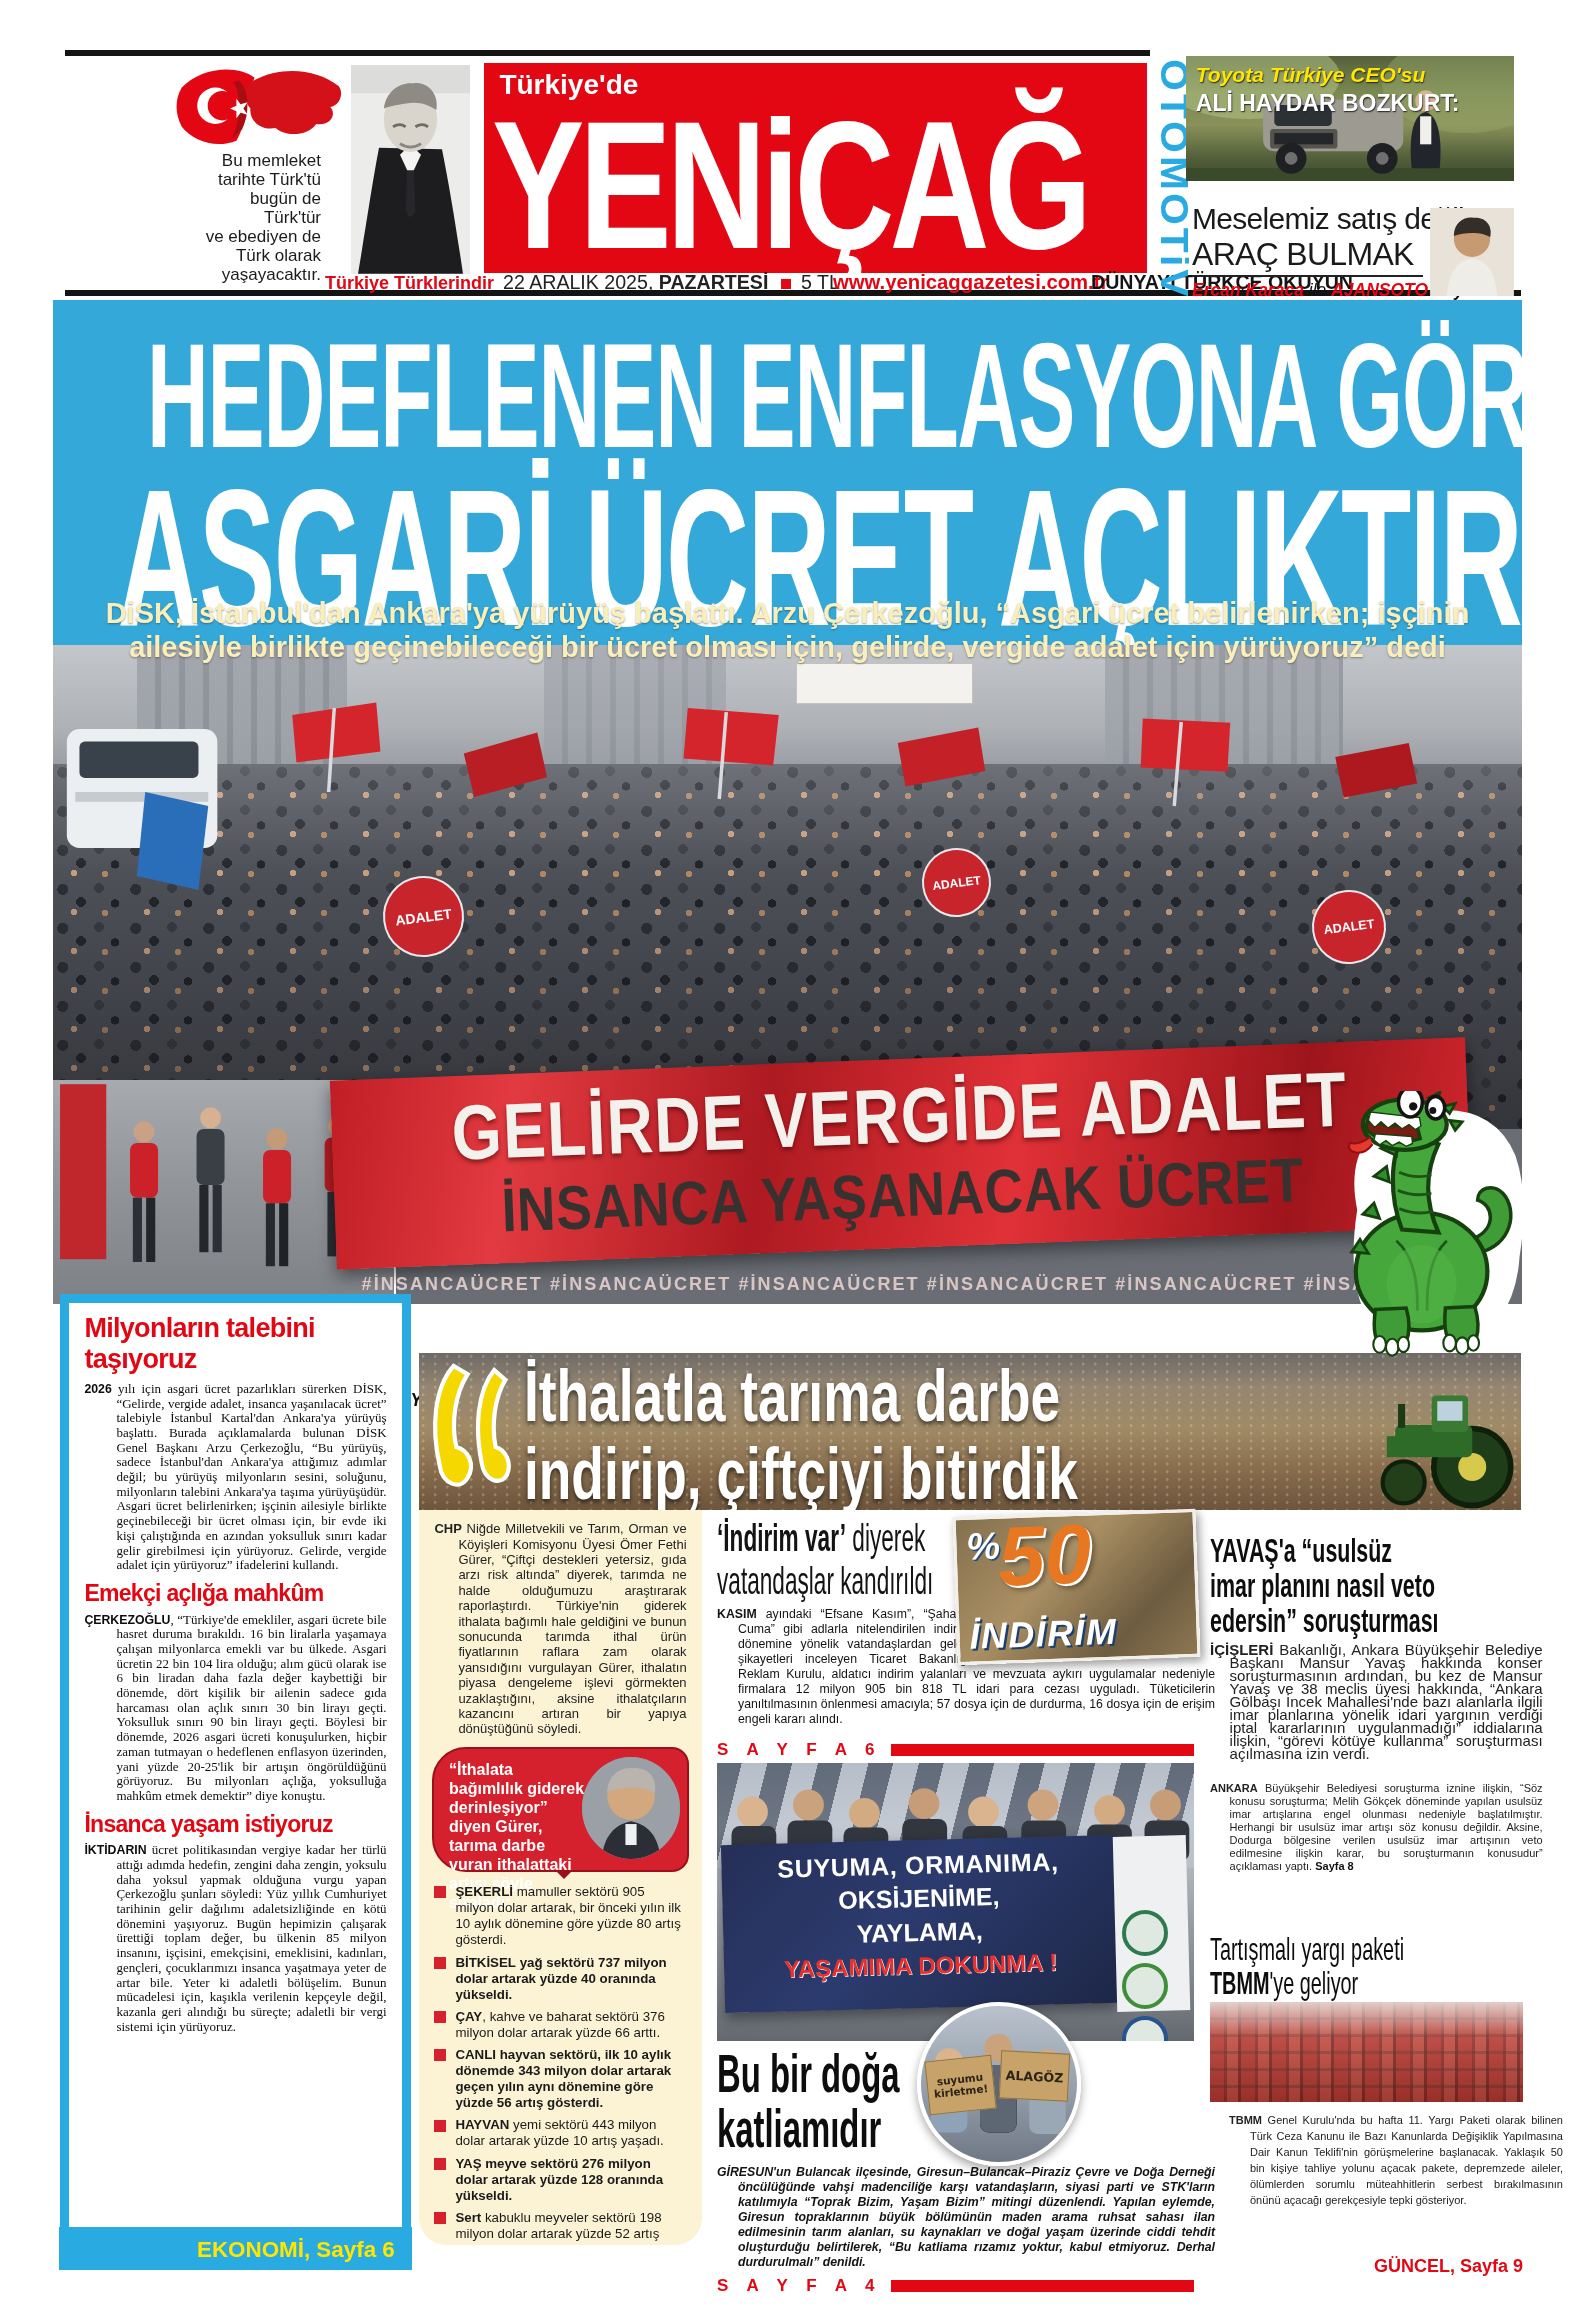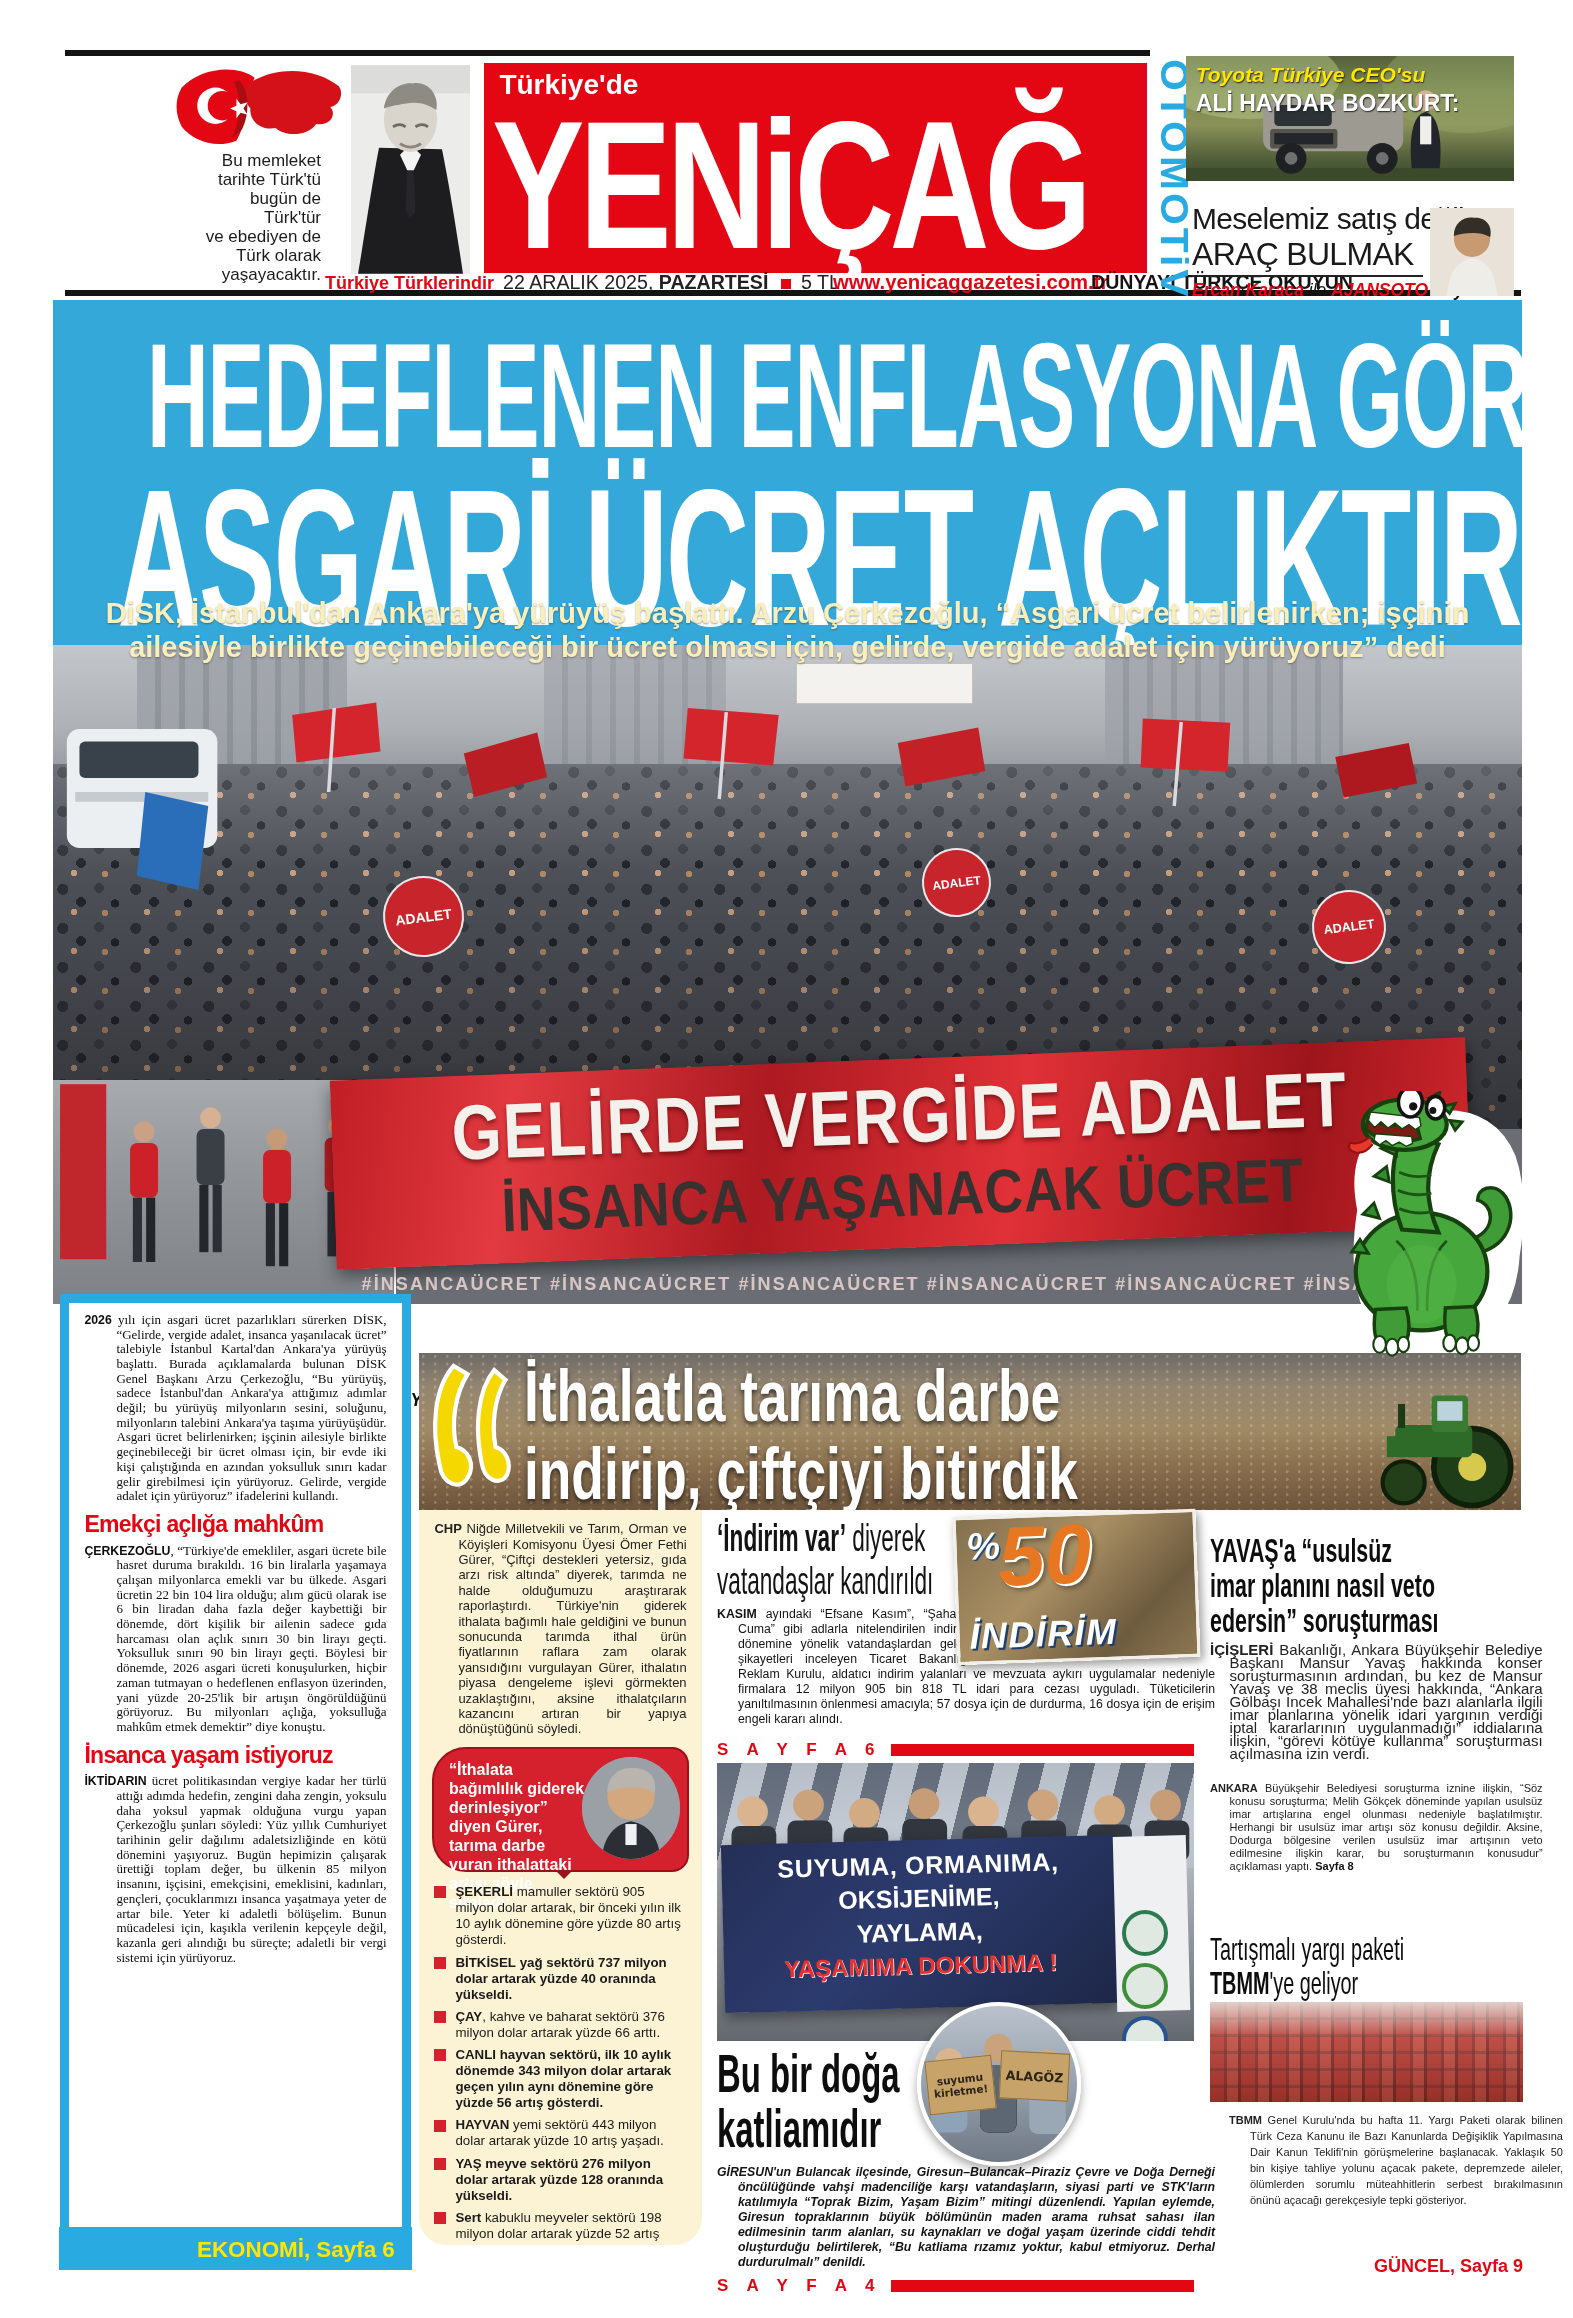--- a/index.html
+++ b/index.html
@@ -447,20 +447,21 @@
       <rect x="40" y="70" width="110" height="46" rx="8" fill="#2e6b28"></rect>
       <rect x="92" y="28" width="52" height="52" rx="6" fill="#3b7a33"></rect>
       <rect x="100" y="36" width="36" height="28" fill="#bcd3de"></rect>
       <rect x="28" y="86" width="24" height="30" fill="#2e6b28"></rect>
       <rect x="44" y="40" width="10" height="34" fill="#1c3a16"></rect>
     </svg>
   </div>
 
   <div class="left-col">
     <div class="lc-inner">
+      <div class="lc-head">Milyonların talebini taşıyoruz</div>
       <p class="lc-p"><b>2026</b><span> yılı için asgari ücret pazarlıkları sürerken DİSK, “Gelirde, vergide adalet, insanca yaşanılacak ücret” talebiyle İstanbul Kartal'dan Ankara'ya yürüyüş başlattı. Burada açıklamalarda bulunan DİSK Genel Başkanı Arzu Çerkezoğlu, “Bu yürüyüş, sadece İstanbul'dan Ankara'ya attığımız adımlar değil; bu yürüyüş milyonların sesini, soluğunu, milyonların talebini Ankara'ya taşıma yürüyüşüdür. Asgari ücret belirlenirken; işçinin ailesiyle birlikte geçinebileceği bir ücret olması için, bir evde iki kişi çalıştığında en azından yoksulluk sınırı kadar gelir girebilmesi için yürüyoruz. Gelirde, vergide adalet için yürüyoruz” ifadelerini kullandı.</span></p>
       <div class="lc-sub">Emekçi açlığa mahkûm</div>
       <p class="lc-p"><b>ÇERKEZOĞLU</b><span>, “Türkiye'de emekliler, asgari ücrete bile hasret duruma bırakıldı. 16 bin liralarla yaşamaya çalışan milyonlarca emekli var bu ülkede. Asgari ücretin 22 bin 104 lira olduğu; alım gücü olarak ise 6 bin liradan daha fazla değer kaybettiği bir dönemde, dört kişilik bir ailenin sadece gıda harcaması olan açlık sınırı 30 bin lirayı geçti. Yoksulluk sınırı 90 bin lirayı geçti. Böylesi bir dönemde, 2026 asgari ücreti konuşulurken, hiçbir zaman tutmayan o hedeflenen enflasyon üzerinden, yani yüzde 20-25'lik bir artışın öngörüldüğünü görüyoruz. Bu milyonları açlığa, yoksulluğa mahkûm etmek demektir” diye konuştu.</span></p>
       <div class="lc-sub">İnsanca yaşam istiyoruz</div>
       <p class="lc-p"><b>İKTİDARIN</b><span> ücret politikasından vergiye kadar her türlü attığı adımda hedefin, zengini daha zengin, yoksulu daha yoksul yapmak olduğuna vurgu yapan Çerkezoğlu şunları söyledi: Yüz yıllık Cumhuriyet tarihinin gelir dağılımı adaletsizliğinde en kötü dönemini yaşıyoruz. Bugün hepimizin çalışarak ürettiği toplam değer, bu ülkenin 85 milyon insanını, işçisini, emekçisini, emeklisini, kadınları, gençleri, çocuklarımızı insanca yaşatmaya yeter de artar bile. Yeter ki adaletli bölüşelim. Bunun mücadelesi için, kaşıkla verilenin kepçeyle değil, kazanla geri alındığı bu süreçte; adaletli bir vergi sistemi için yürüyoruz.</span></p>
     </div>
     <div class="lc-footer">EKONOMİ, Sayfa 6</div>
   </div>
 
   <div class="farm">

